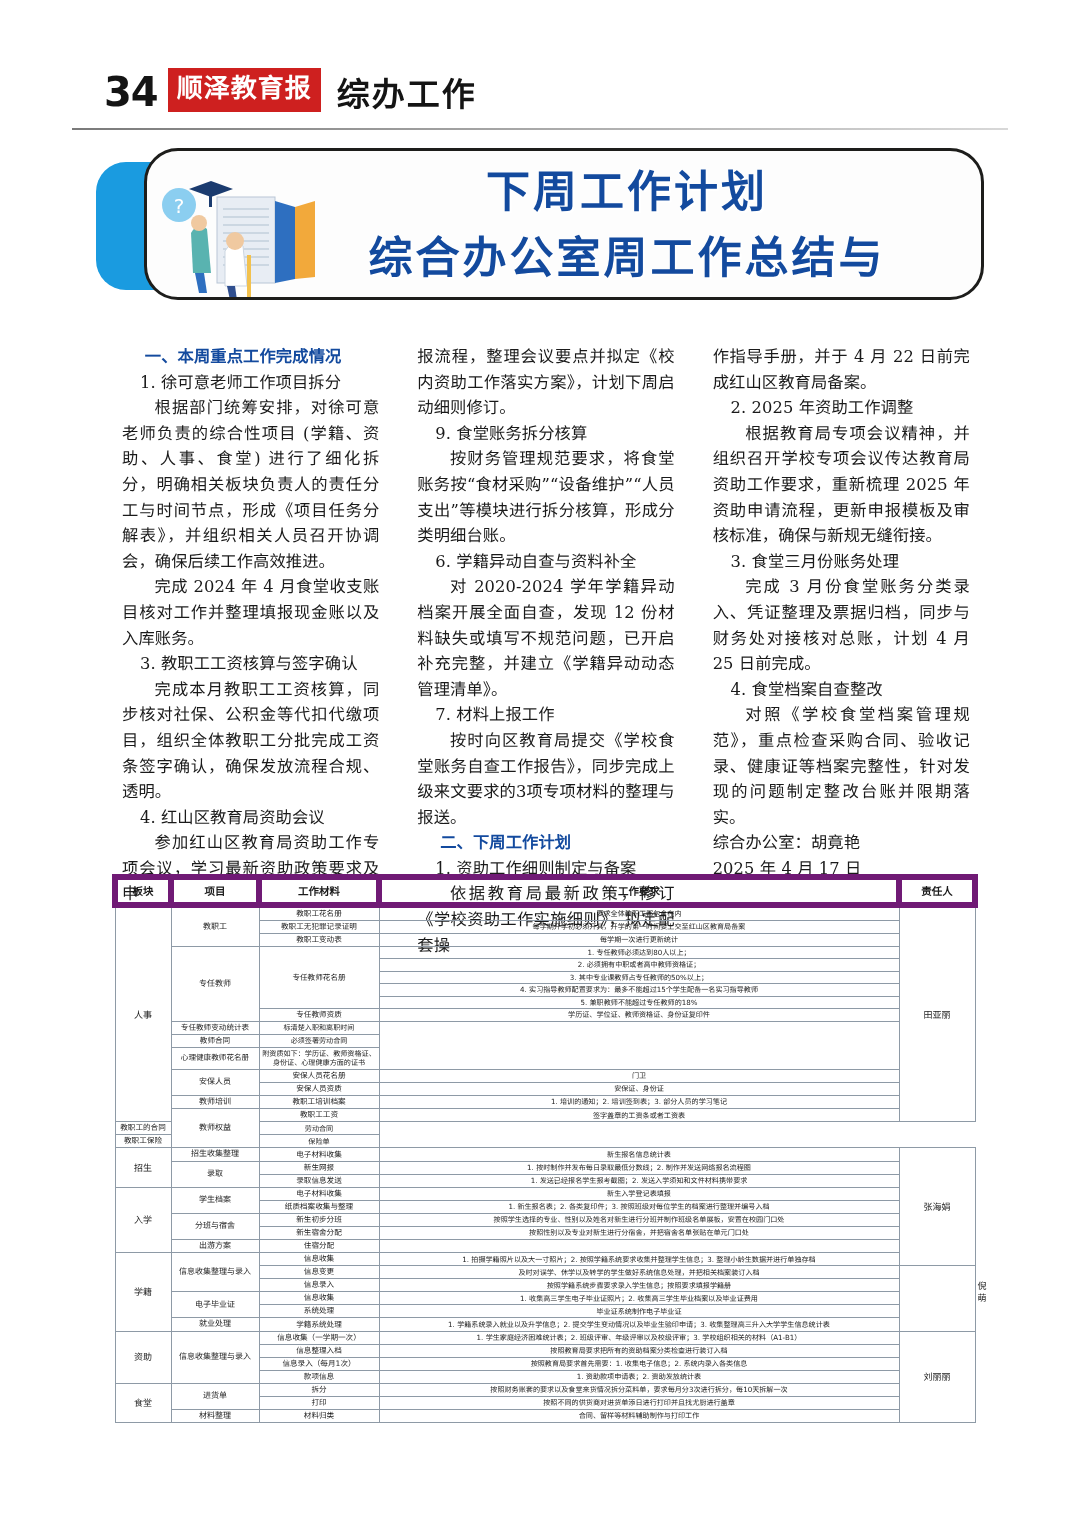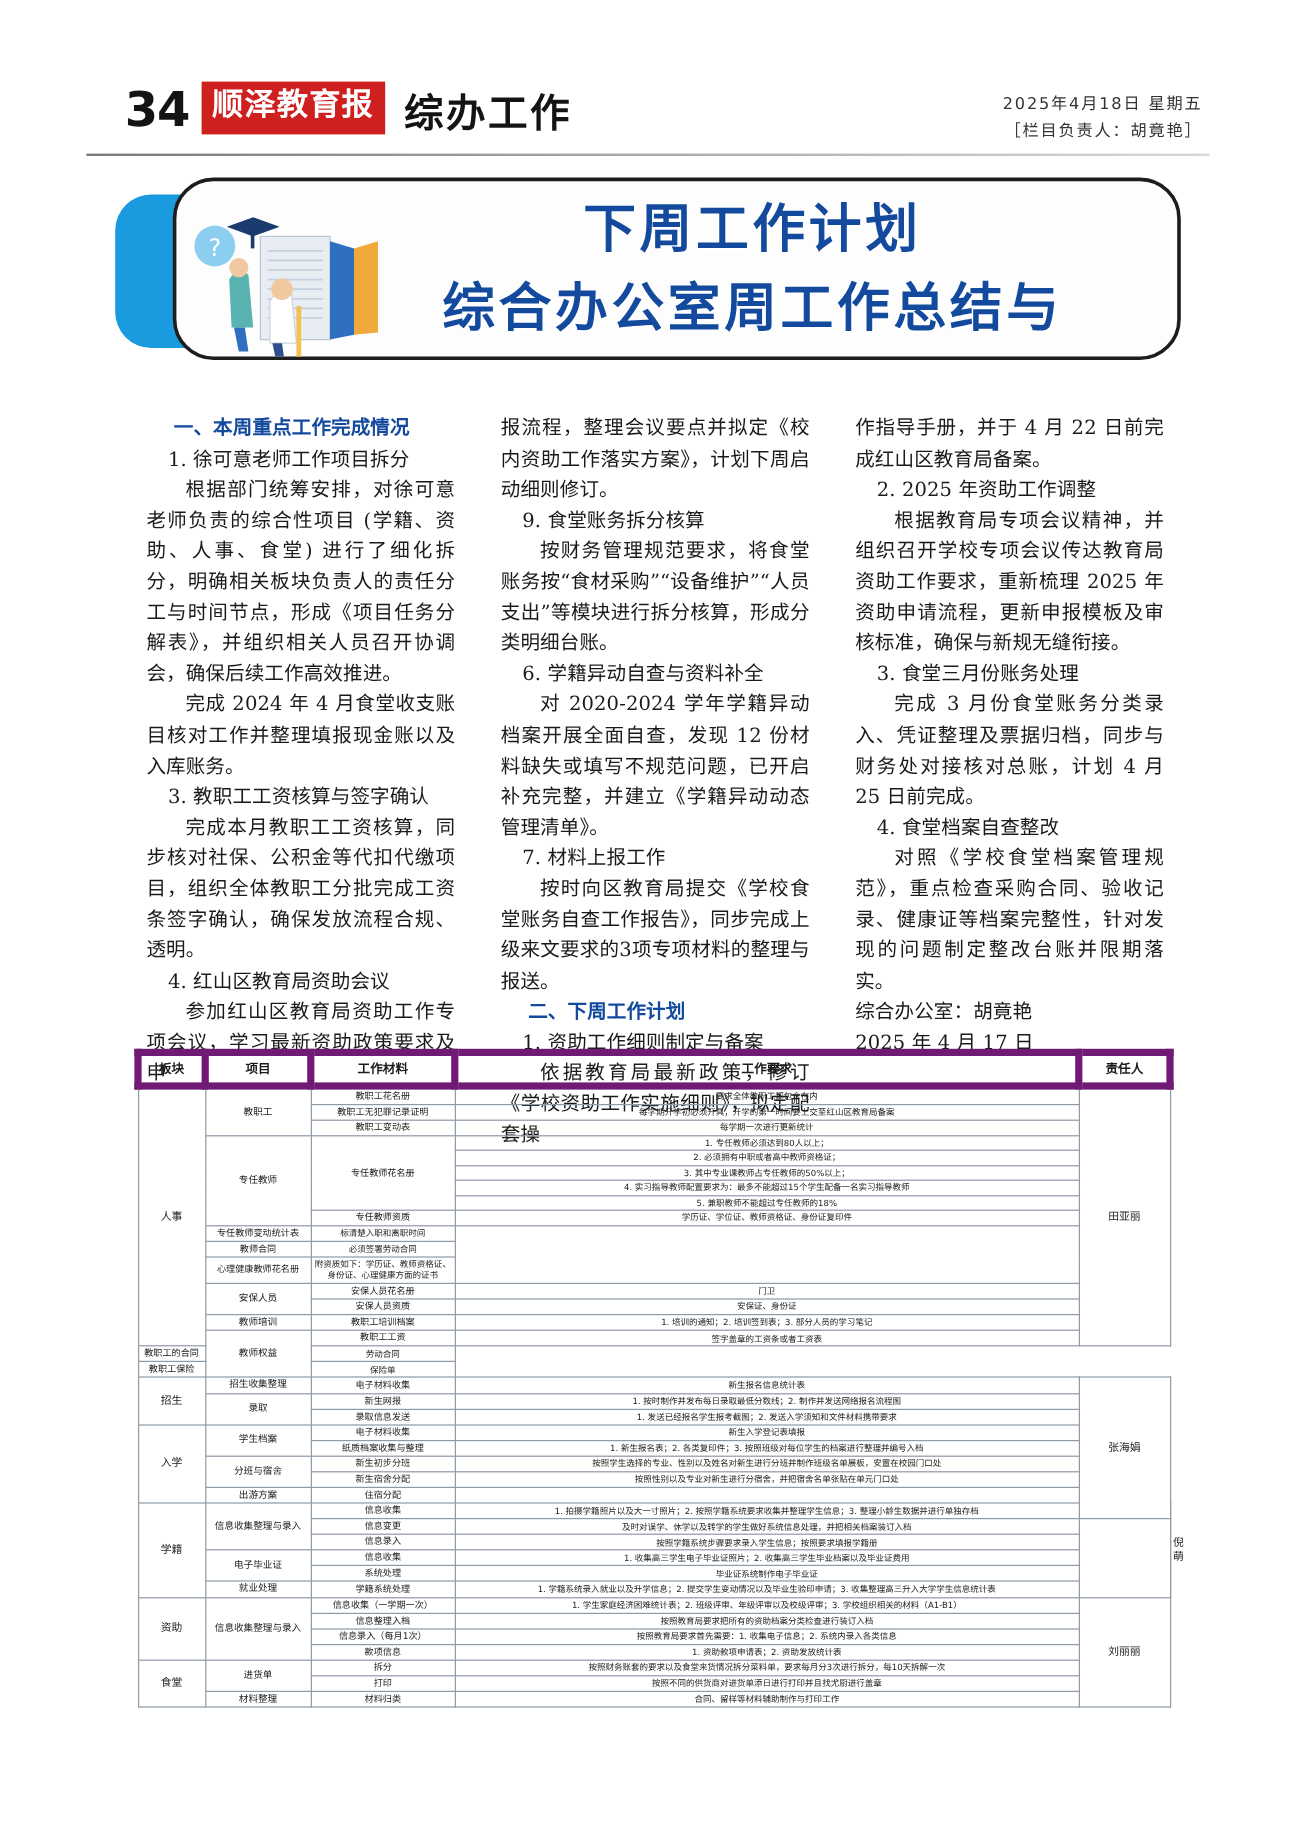--- a/index.html
+++ b/index.html
@@ -119,24 +119,20 @@
   table.work .req { text-align:center; }
 </style>
 </head>
 <body>
 
 <div class="masthead">
   <div class="mast-inner">
     <span class="page-num">34</span>
     <span class="paper-name">顺泽教育报</span>
     <span class="section-name">综办工作</span>
-  </div>
-  <div class="mast-date">
-    <div>2025年4月18日 星期五</div>
-    <div>［栏目负责人：胡竟艳］</div>
   </div>
   <div class="mast-rule"></div>
 </div>
 
 <div class="banner-wrap">
   <div class="banner-blue"></div>
   <div class="banner-white">
     <svg class="illus" viewBox="0 0 200 140">
       <circle cx="24" cy="44" r="17" fill="#2EA8E6" opacity="0.55"></circle>
       <text x="24" y="52" font-size="20" fill="#ffffff" text-anchor="middle" font-family="DejaVu Sans, sans-serif">?</text>

